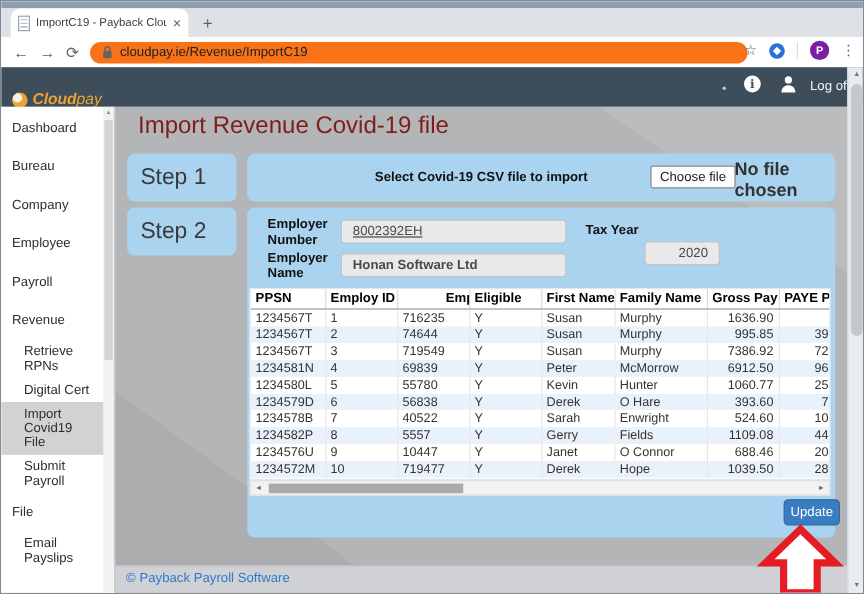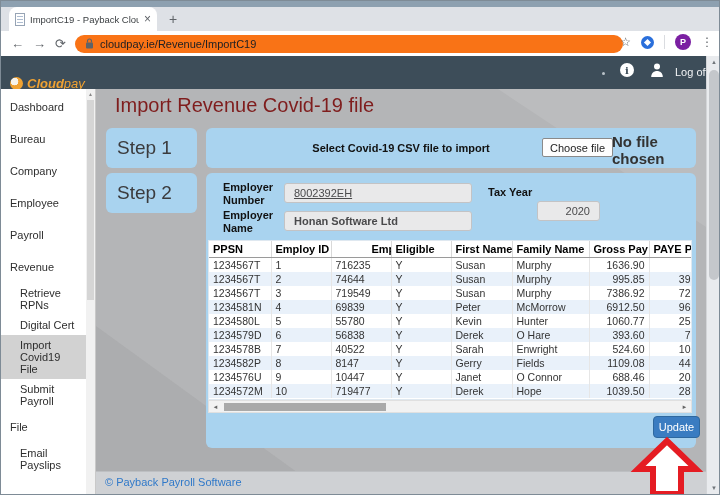--- a/index.html
+++ b/index.html
@@ -303,21 +303,21 @@
                 <td>40522</td>
                 <td>Y</td>
                 <td>Sarah</td>
                 <td>Enwright</td>
                 <td class="num">524.60</td>
                 <td class="num">10</td>
               </tr>
               <tr class="alt">
                 <td>1234582P</td>
                 <td>8</td>
-                <td>8147</td>
+                <td>5557</td>
                 <td>Y</td>
                 <td>Gerry</td>
                 <td>Fields</td>
                 <td class="num">1109.08</td>
                 <td class="num">44</td>
               </tr>
               <tr>
                 <td>1234576U</td>
                 <td>9</td>
                 <td>10447</td>

